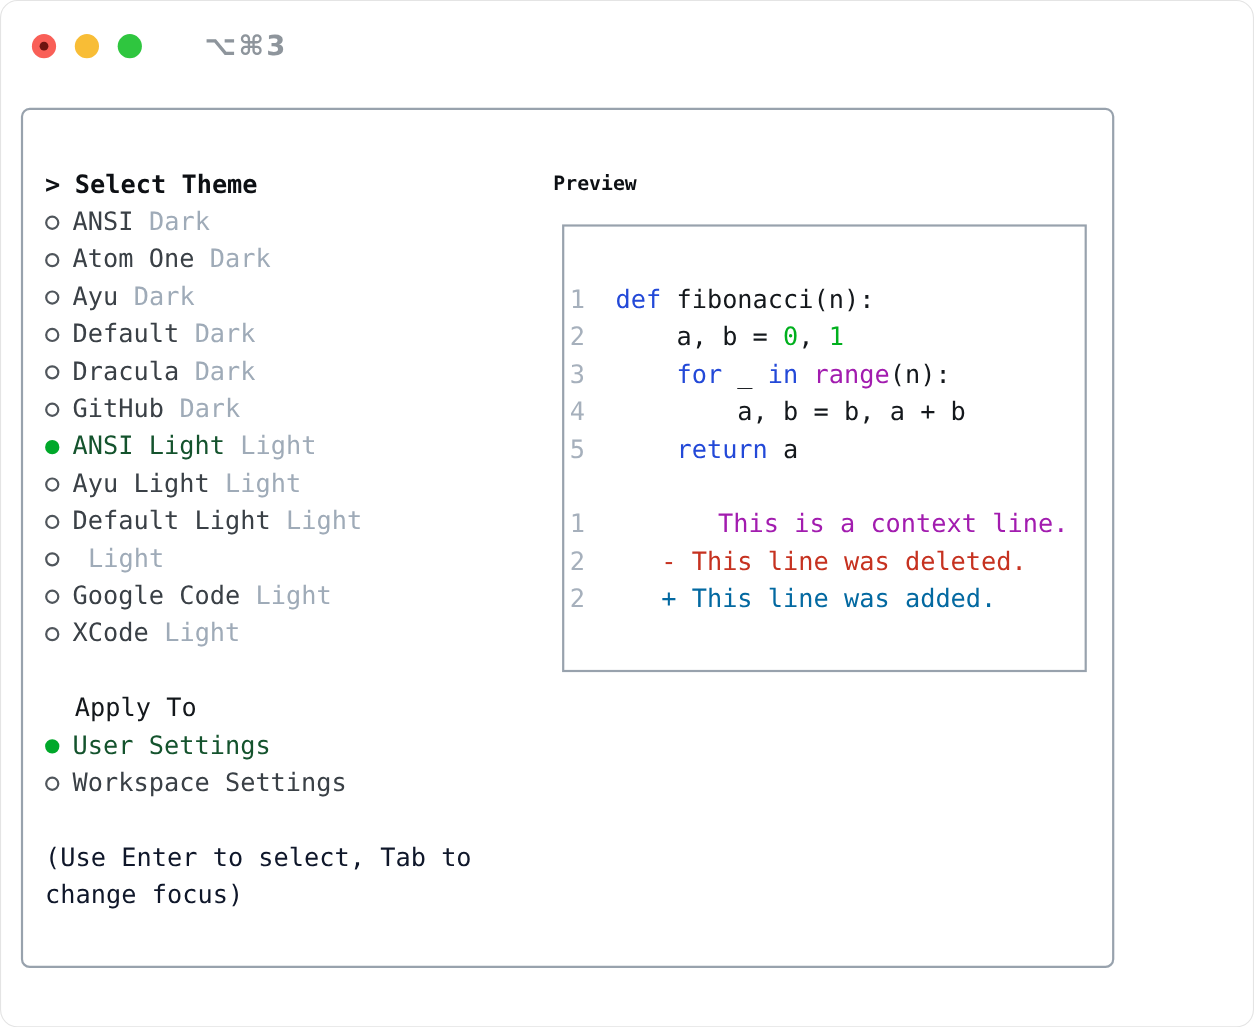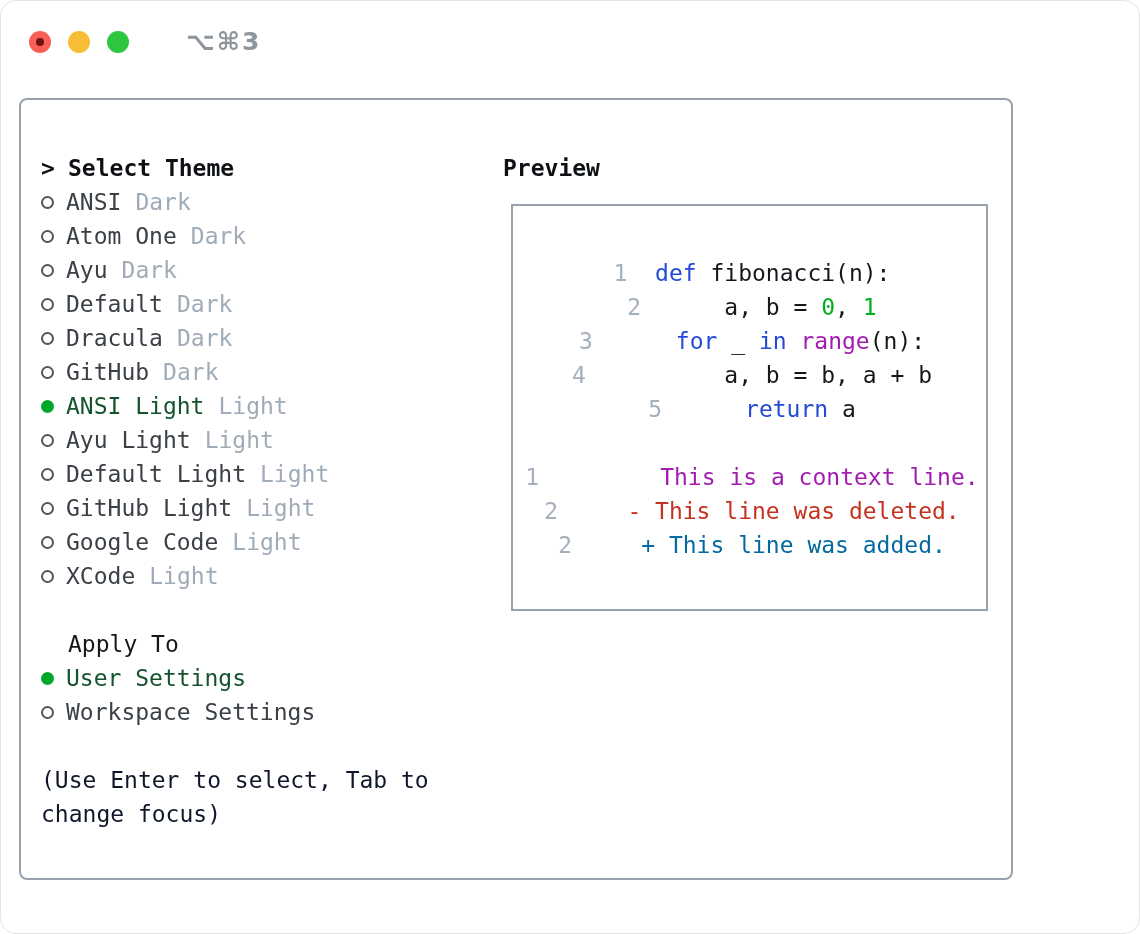--- a/index.html
+++ b/index.html
@@ -41,28 +41,28 @@
   .item{cursor:default;}
   .item .label{color:#3a4046;}
   .item .variant{color:#9fabb8;margin-left:14px;}
   .item.selected .radio{background:#00a82a;border-color:#00a82a;}
   .item.selected .label{color:#14532d;}
   .apply-hdr{margin-left:27px;color:#14181c;}
   .hint{color:#0f172a;}
   
   .preview-title{
     position:absolute;left:482px;top:51px;height:34px;line-height:34px;
-    font-size:23px;font-weight:bold;color:#0d1014;white-space:pre;
+    font-size:18px;font-weight:bold;color:#0d1014;white-space:pre;
   }
   .preview-box{
     position:absolute;left:490px;top:104px;width:477px;height:407px;
     border:2px solid #98a2ad;background:#fff;box-sizing:border-box;
     padding:50px 0 0 5px;overflow:hidden;
   }
-  .pv-line{height:34px;line-height:34px;font-size:23px;white-space:pre;text-align:center;}
+  .pv-line{height:34px;line-height:34px;font-size:23px;white-space:pre;}
   .ln{color:#a6b0bc;}
   .kw{color:#2349d8;}
   .pl{color:#14181c;}
   .grn{color:#00b01e;}
   .cyn{color:#a21caf;}
   .ctx{color:#a21caf;margin-left:24px;}
   .del{color:#c63220;}
   .add{color:#0369a1;}
 </style>
 </head>
@@ -127,21 +127,20 @@
         <span class="label">Ayu Light</span>
         <span class="variant">Light</span>
       </div>
       <div class="row item">
         <span class="radio"></span>
         <span class="label">Default Light</span>
         <span class="variant">Light</span>
       </div>
       <div class="row item">
         <span class="radio"></span>
-        <span class="label">GitHub Light</span>
         <span class="variant">Light</span>
       </div>
       <div class="row item">
         <span class="radio"></span>
         <span class="label">Google Code</span>
         <span class="variant">Light</span>
       </div>
       <div class="row item">
         <span class="radio"></span>
         <span class="label">XCode</span>

